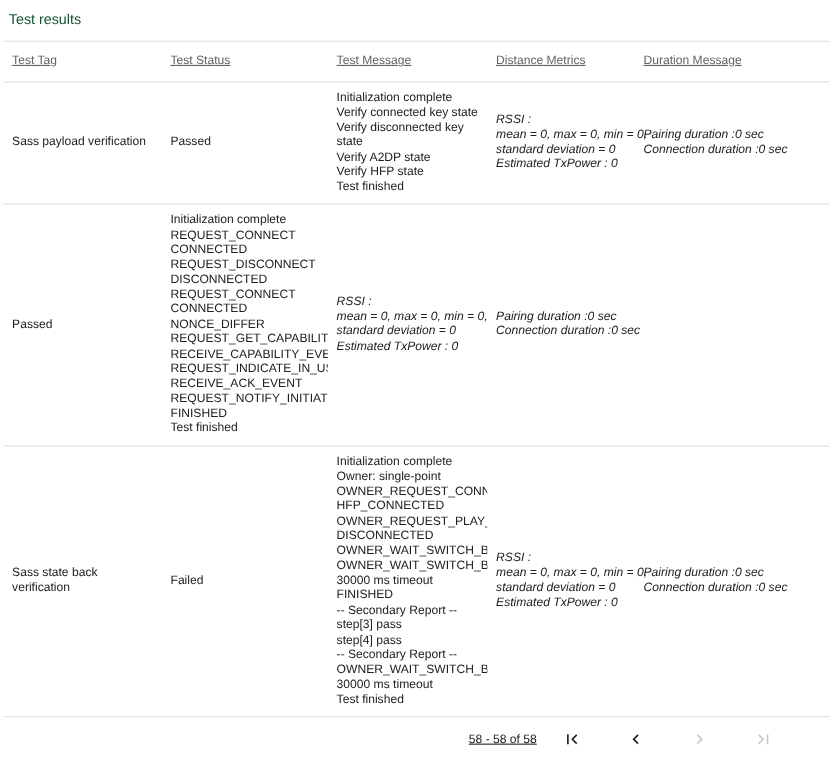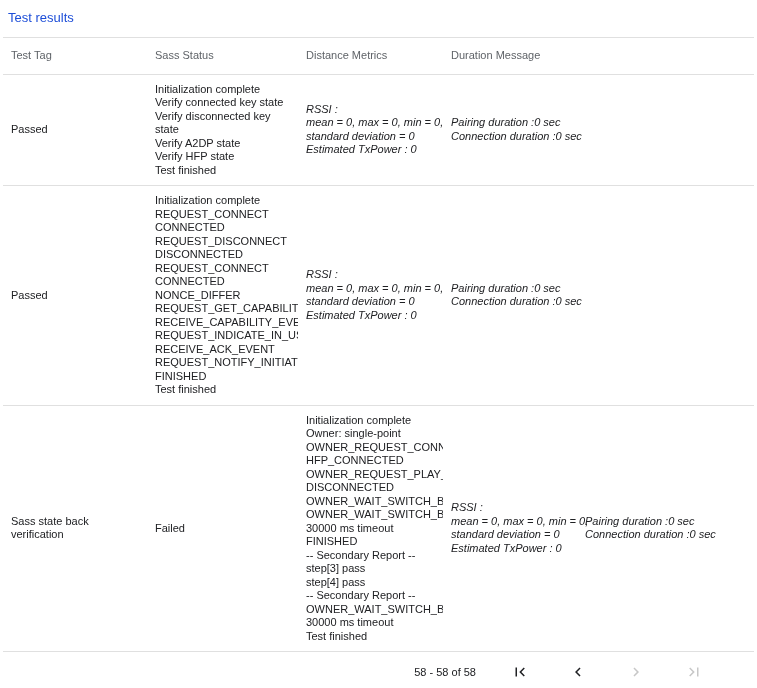--- a/index.html
+++ b/index.html
@@ -2,21 +2,21 @@
 <html><head>
 <meta charset="utf-8">
 <style>
   * { margin: 0; padding: 0; box-sizing: border-box; }
   html, body { width: 757px; height: 688px; background: #ffffff; overflow: hidden; }
   body { font-family: "Liberation Sans", sans-serif; color: #202124; }
 
   .page-title {
     padding: 10px 8px 12px 8px;
     font-size: 13px;
-    color: #1d4ed8;
+    color: #14532d;
   }
 
   .table {
     margin: 0 3px;
     border-top: 1px solid #e0e0e0;
   }
 
   .t-row {
     display: grid;
     grid-template-columns: 144px 151px 145px 134px 1fr;
@@ -27,20 +27,21 @@
   .t-cell {
     padding: 8px;
     font-size: 11px;
     line-height: 13.5px;
     color: #202124;
   }
 
   .t-head .t-cell {
     padding: 11px 8px;
     color: #5f6368;
+    text-decoration: underline;
   }
 
   .msg {
     white-space: pre-line;
     overflow: hidden;
   }
 
   .pre {
     white-space: pre;
     overflow: visible;
@@ -52,21 +53,22 @@
     align-items: center;
     justify-content: flex-end;
     height: 40px;
     padding-right: 48px;
     border-bottom: 1px solid #e0e0e0;
   }
 
   .range {
     font-size: 11px;
     color: #202124;
-    margin-right: 32px;
+    margin-right: 20px;
+    text-decoration: underline;
   }
 
   .nav {
     display: flex;
     align-items: center;
     gap: 34px;
   }
 
   .nav-btn {
     width: 24px;
@@ -89,26 +91,28 @@
 <body>
 
 <div class="page">
 
   <div class="page-title">Test results</div>
 
   <div class="table">
 
     <div class="t-row t-head">
       <div class="t-cell">Test Tag</div>
-      <div class="t-cell">Sass Status</div>
+      <div class="t-cell">Test Status</div>
+      <div class="t-cell">Test Message</div>
       <div class="t-cell">Distance Metrics</div>
       <div class="t-cell">Duration Message</div>
     </div>
 
     <div class="t-row">
+      <div class="t-cell">Sass payload verification</div>
       <div class="t-cell">Passed</div>
       <div class="t-cell msg">Initialization complete
 Verify connected key state
 Verify disconnected key state
 Verify A2DP state
 Verify HFP state
 Test finished</div>
       <div class="t-cell pre">RSSI :
 mean = 0, max = 0, min = 0,
 standard deviation = 0

